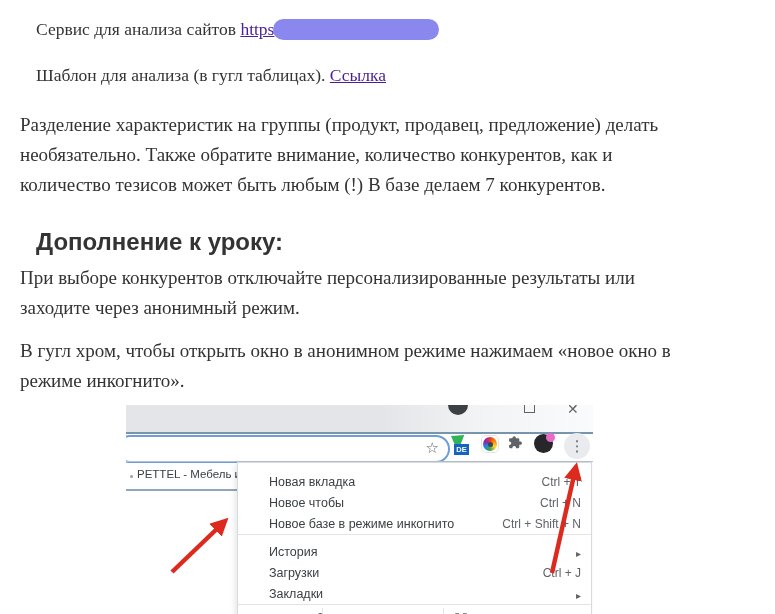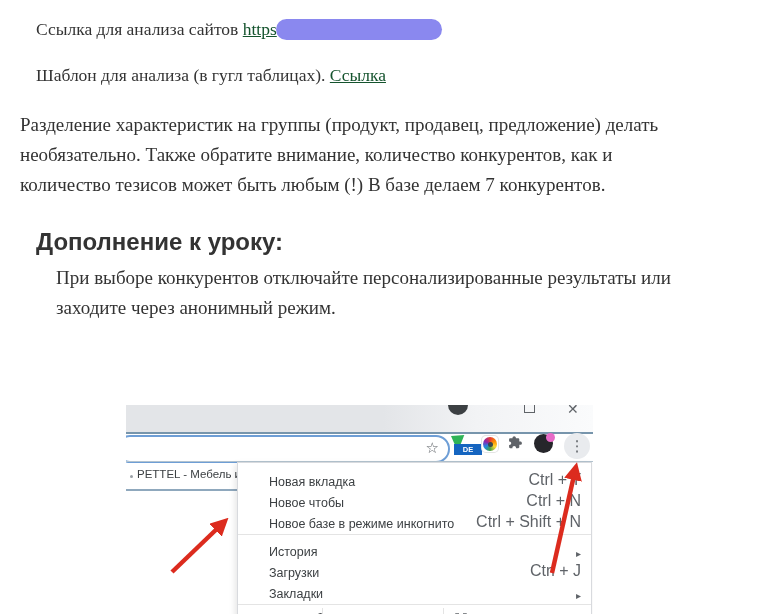--- a/index.html
+++ b/index.html
@@ -1,19 +1,19 @@
 <!DOCTYPE html>
 <html><head>
 <meta charset="utf-8">
 <style>
   html,body{margin:0;padding:0;background:#fff;}
   .page{position:relative;width:775px;height:614px;background:#fff;overflow:hidden;
         font-family:"Liberation Serif",serif;color:#333;}
   .tline{position:absolute;left:36px;font-size:17.5px;line-height:26px;white-space:nowrap;}
-  .tline a{color:#14532d;text-decoration:underline;cursor:pointer;}
+  .tline a{color:#4c1d95;text-decoration:underline;cursor:pointer;}
   .para{position:absolute;left:20px;font-size:19px;line-height:30px;}
   .para div{white-space:nowrap;}
   .redact-pill{display:inline-block;width:166px;height:21px;background:#8a88ef;
         border-radius:11px;vertical-align:-5px;margin-left:-1px;}
   .heading{position:absolute;left:36px;font-family:"Liberation Sans",sans-serif;
         font-weight:bold;font-size:24px;color:#333;}
   
   .shot{position:absolute;left:126px;top:405px;width:467px;height:209px;overflow:hidden;
         background:#fff;font-family:"Liberation Sans",sans-serif;}
   .shot .topstrip{position:absolute;left:0;top:0;width:467px;height:27px;
@@ -24,21 +24,21 @@
         border:1.6px solid #5f6368;background:transparent;}
   .close-ic{position:absolute;left:441px;top:-4px;font-size:14px;color:#5f6368;
         font-family:"Liberation Sans",sans-serif;}
   .toolbar-topline{position:absolute;left:0;top:27px;width:467px;height:2px;background:#7795ac;}
   .omnibox{position:absolute;left:-10px;top:30px;width:330px;height:24px;background:#fff;
         border:2px solid #6e9ed6;border-radius:14px;}
   .star{position:absolute;right:9px;top:2px;font-size:15px;color:#5f6368;}
   .ext-de{position:absolute;left:325px;top:30px;width:17px;height:15px;}
   .ext-de .flag{position:absolute;left:0;top:0;width:14px;height:13px;background:#2fb457;
         clip-path:polygon(0% 8%,95% 0%,62% 90%,38% 100%);}
-  .ext-de .badge{position:absolute;left:3px;top:9px;width:28px;height:11px;background:#1565c0;
+  .ext-de .badge{position:absolute;left:3px;top:9px;width:15px;height:11px;background:#1565c0;
         color:#fff;font-size:7.5px;font-weight:bold;text-align:center;line-height:11px;
         font-family:"Liberation Sans",sans-serif;}
   .ext-color{position:absolute;left:356px;top:31px;width:16px;height:16px;border-radius:4px;
         background:#fff;box-shadow:0 0 0 1px #e3e3e3;}
   .ext-color .wheel{position:absolute;left:1px;top:1px;width:14px;height:14px;border-radius:50%;
         background:conic-gradient(#e53935,#fb8c00,#fdd835,#43a047,#1e88e5,#8e24aa,#e53935);}
   .ext-color .hub{position:absolute;left:5.5px;top:5.5px;width:5px;height:5px;border-radius:50%;background:#37474f;}
   .ext-puzzle{position:absolute;left:381px;top:30px;}
   .avatar{position:absolute;left:408px;top:29px;width:19px;height:19px;border-radius:50%;background:#26262b;}
   .avatar .pink{position:absolute;right:-2px;top:-1px;width:9px;height:9px;border-radius:50%;background:#e86bc8;}
@@ -49,57 +49,61 @@
   .bm-dot{position:absolute;left:4px;top:70px;width:3px;height:3px;border-radius:50%;background:#9aa0a6;}
   .bm-label{position:absolute;left:11px;top:63px;font-size:11.5px;color:#3c4043;white-space:nowrap;}
   .bm-border{position:absolute;left:0;top:84px;width:111px;height:2px;background:#8fa8bd;}
   
   .menu{position:absolute;left:111px;top:57px;width:355px;height:160px;background:#fff;
         border:1px solid #d8dade;box-shadow:-2px 2px 6px rgba(0,0,0,0.10);padding-top:5px;
         box-sizing:border-box;}
   .mrow{height:21px;display:flex;align-items:flex-end;padding:0 10px 0 31px;
         font-size:12.5px;color:#3c4043;cursor:default;}
   .mrow .sp{flex:1;}
-  .mrow .sc{color:#5f6368;font-size:16px;}
+  .mrow .sc{color:#5f6368;font-size:12px;}
   .mrow .sub{color:#5f6368;font-size:10px;}
   .msep{border-top:1px solid #e4e4e4;margin:3px 0;}
   .zrow{height:21px;display:flex;align-items:center;padding:0 10px 0 31px;
         font-size:12.5px;color:#3c4043;}
   .zrow .vdiv{width:1px;height:21px;background:#e4e4e4;}
   .zrow .zbtn{width:34px;text-align:center;color:#5f6368;font-size:13px;}
   .zrow .zval{width:52px;text-align:center;color:#3c4043;font-size:12px;}
   .zrow .fs{width:34px;display:flex;justify-content:center;}
   .arrows{position:absolute;left:0;top:0;width:775px;height:614px;pointer-events:none;z-index:6;}
 </style>
 </head>
 <body>
 
 <div class="page">
 
   <div class="tline" style="top:16px;">
-    <span>Ссылка для анализа сайтов </span><a>https</a><span class="redact-pill"></span>
+    <span>Сервис для анализа сайтов </span><a>https</a><span class="redact-pill"></span>
   </div>
 
   <div class="tline" style="top:62px;">
     <span>Шаблон для анализа (в гугл таблицах). </span><a>Ссылка</a>
   </div>
 
   <div class="para" style="top:110px;">
     <div>Разделение характеристик на группы (продукт, продавец, предложение) делать</div>
     <div>необязательно. Также обратите внимание, количество конкурентов, как и</div>
     <div>количество тезисов может быть любым (!) В базе делаем 7 конкурентов.</div>
   </div>
 
   <div class="heading" style="top:228px;">Дополнение к уроку:</div>
 
-  <div class="para" style="top:263px;margin-left:36px;">
+  <div class="para" style="top:263px;">
     <div>При выборе конкурентов отключайте персонализированные результаты или</div>
     <div>заходите через анонимный режим.</div>
   </div>
 
+  <div class="para" style="top:336px;">
+    <div>В гугл хром, чтобы открыть окно в анонимном режиме нажимаем «новое окно в</div>
+    <div>режиме инкогнито».</div>
+  </div>
 
   <div class="shot">
     <div class="topstrip"></div>
     <div class="crop-avatar"></div>
     <div class="restore-ic"></div>
     <div class="close-ic">✕</div>
     <div class="toolbar-topline"></div>
 
     <div class="omnibox">
       <span class="star">☆</span>

